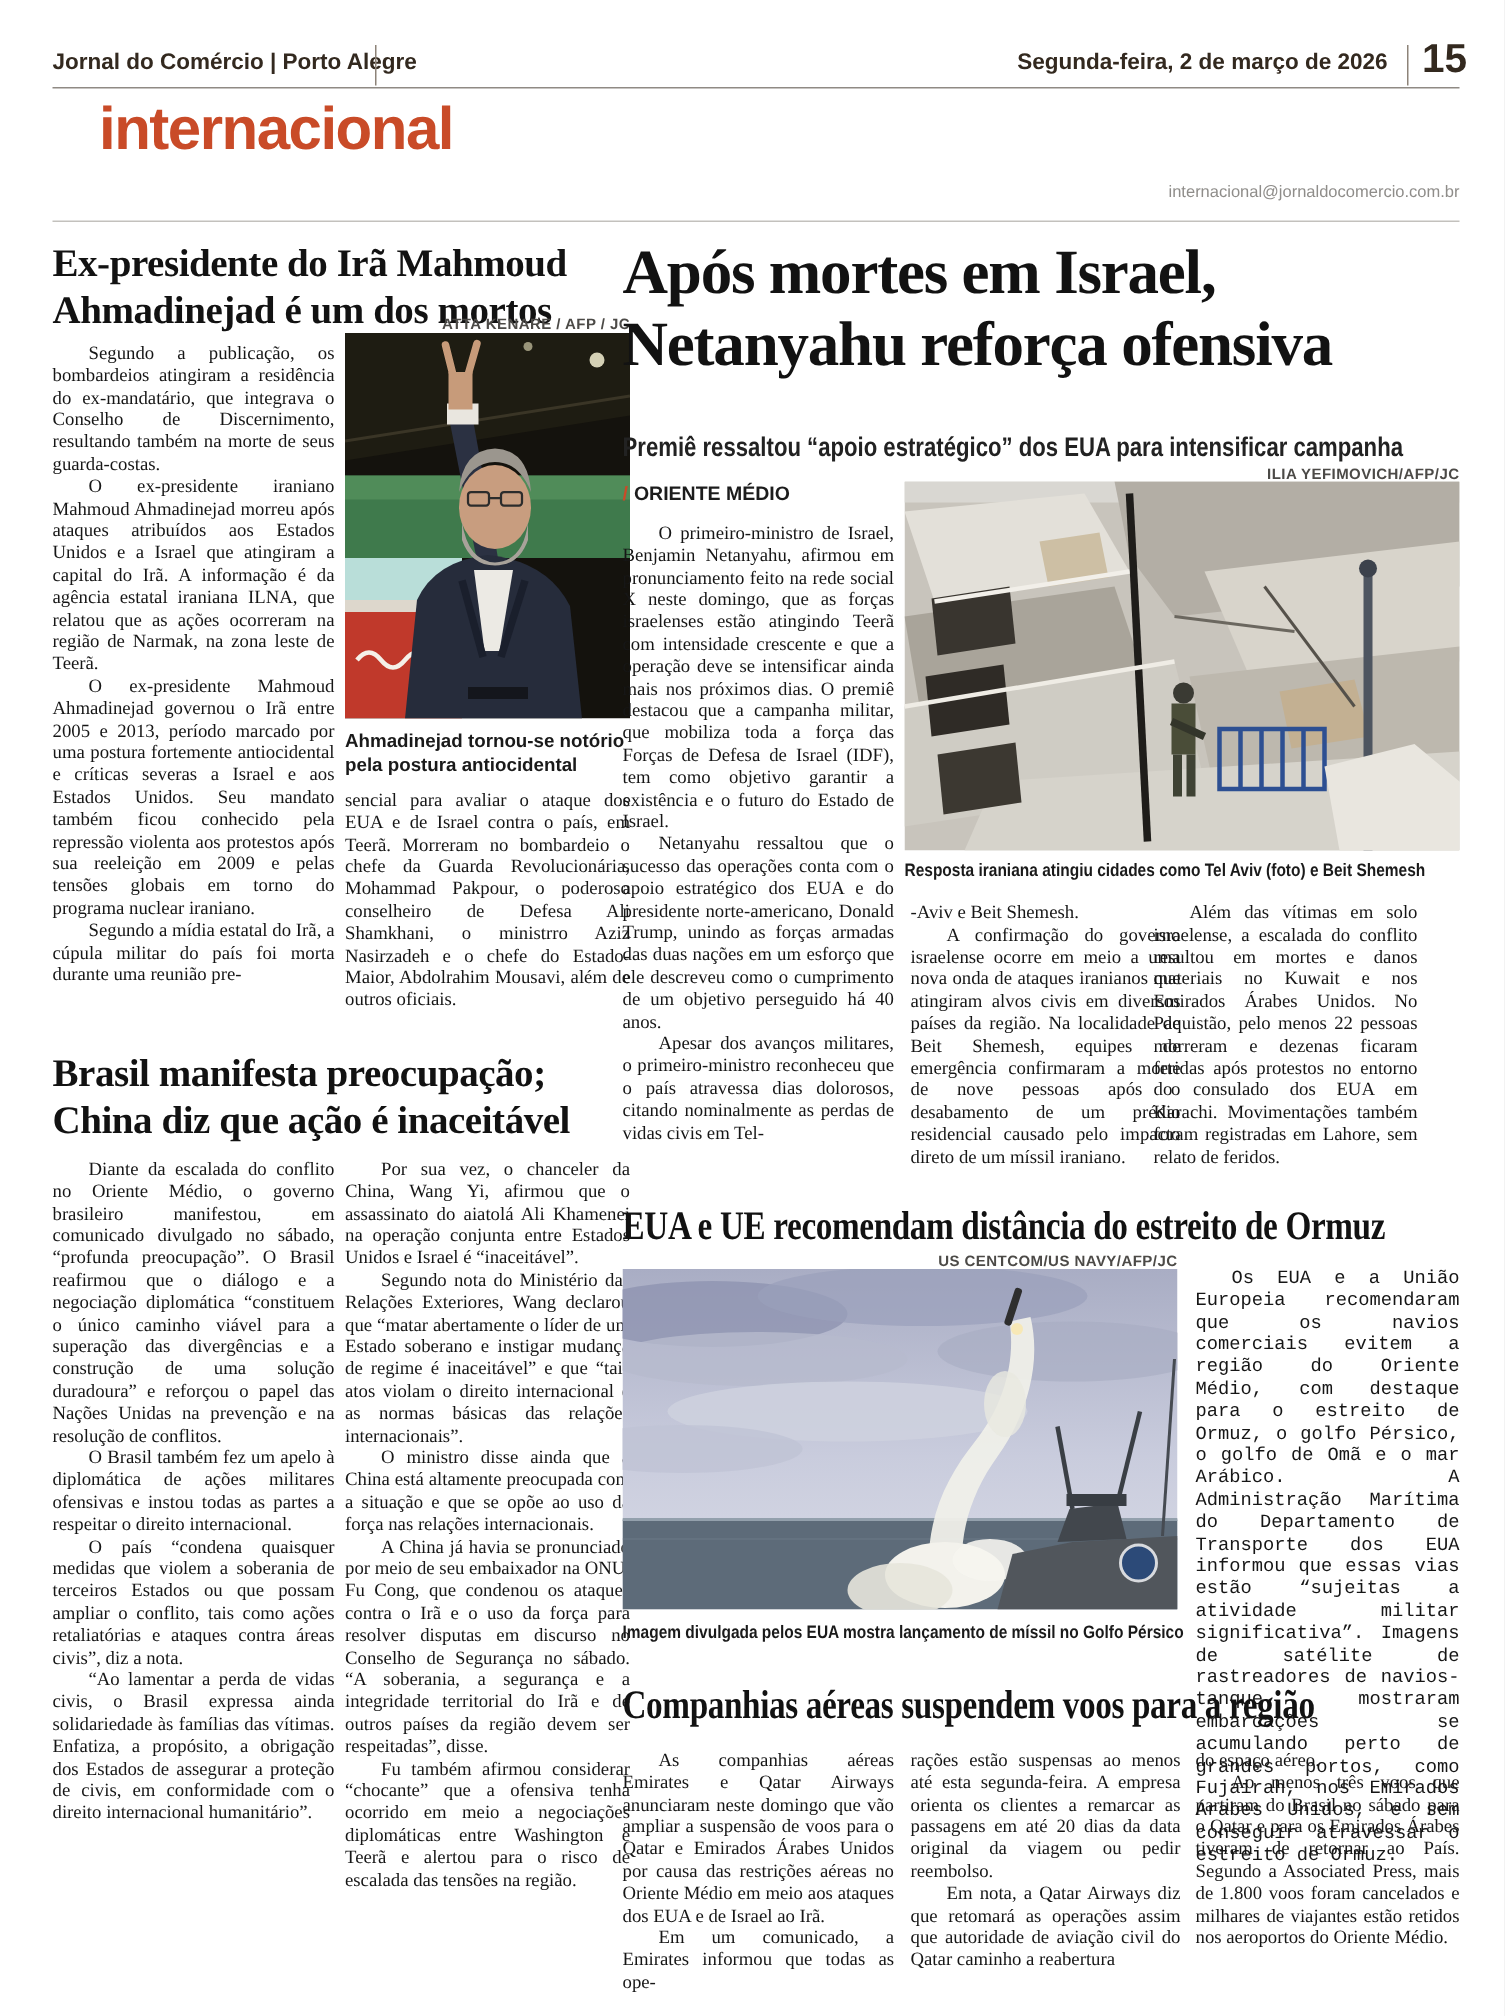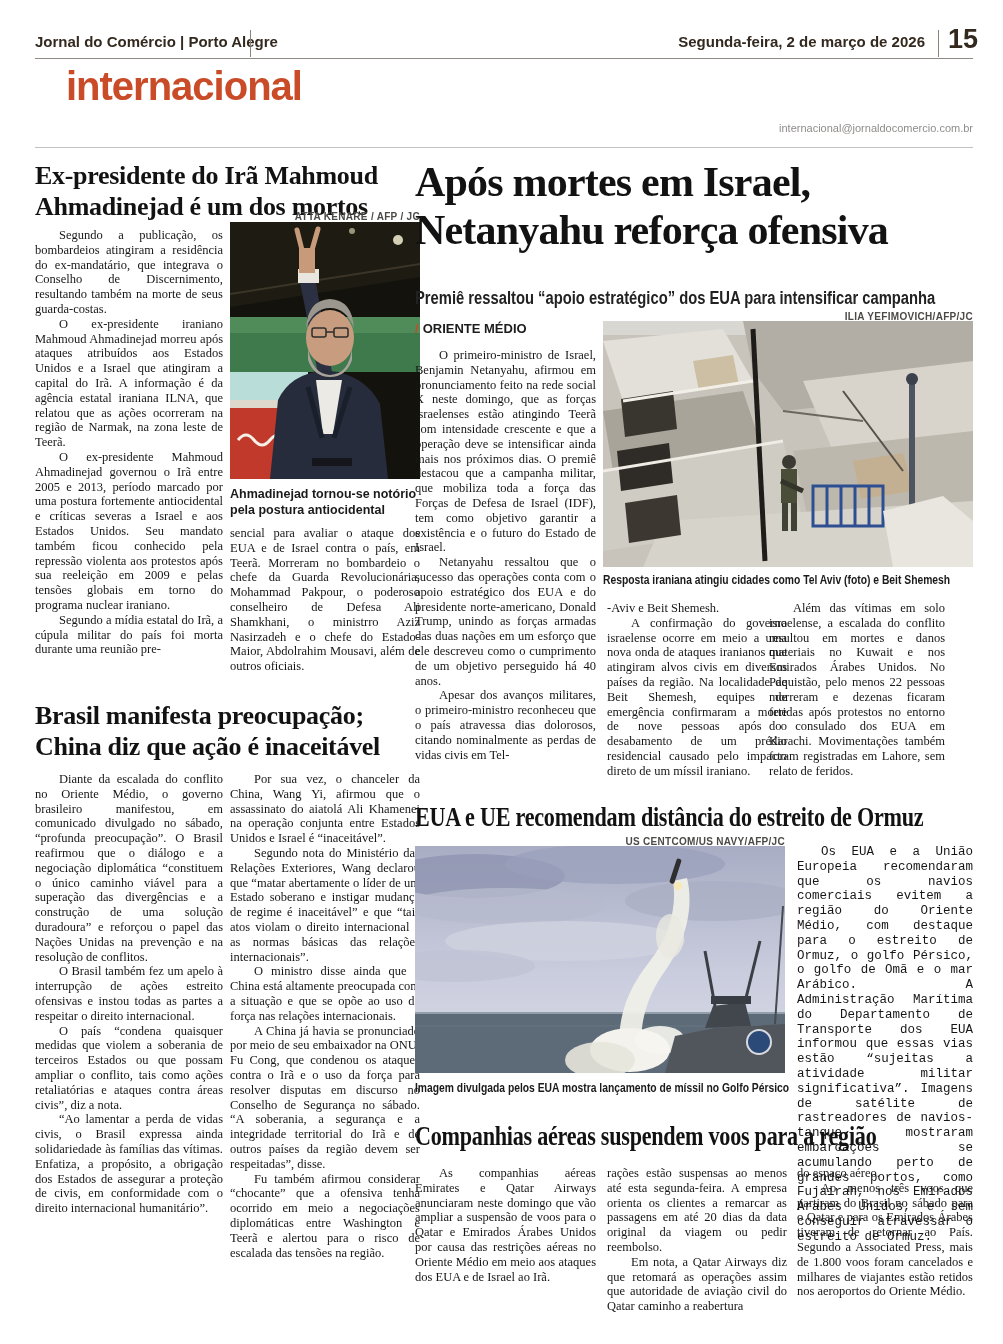--- a/index.html
+++ b/index.html
@@ -99,21 +99,21 @@
       <p>O ex-presidente Mahmoud Ahmadinejad governou o Irã entre 2005 e 2013, período marcado por uma postura fortemente antiocidental e críticas severas a Israel e aos Estados Unidos. Seu mandato também ficou conhecido pela repressão violenta aos protestos após sua reeleição em 2009 e pelas tensões globais em torno do programa nuclear iraniano.</p>
       <p>Segundo a mídia estatal do Irã, a cúpula militar do país foi morta durante uma reunião pre-</p>
     </div>
   <div class="abs body-col" style="left:230px;top:526px;width:190px;">
       <p class="flush">sencial para avaliar o ataque dos EUA e de Israel contra o país, em Teerã. Morreram no bombardeio o chefe da Guarda Revolucionária, Mohammad Pakpour, o poderoso conselheiro de Defesa Ali Shamkhani, o ministrro Aziz Nasirzadeh e o chefe do Estado-Maior, Abdolrahim Mousavi, além de outros oficiais.</p>
     </div>
 
   <h2 class="abs hl hl-small" style="left:35px;top:700px;width:392px;margin:0;">Brasil manifesta preocupação; China diz que ação é inaceitável</h2>
   <div class="abs body-col" style="left:35px;top:772px;width:188px;">
       <p>Diante da escalada do conflito no Oriente Médio, o governo brasileiro manifestou, em comunicado divulgado no sábado, “profunda preocupação”. O Brasil reafirmou que o diálogo e a negociação diplomática “constituem o único caminho viável para a superação das divergências e a construção de uma solução duradoura” e reforçou o papel das Nações Unidas na prevenção e na resolução de conflitos.</p>
-      <p>O Brasil também fez um apelo à interrupção de ações estreito ofensivas e instou todas as partes a respeitar o direito internacional.</p>
+      <p>O Brasil também fez um apelo à diplomática de ações militares ofensivas e instou todas as partes a respeitar o direito internacional.</p>
       <p>O país “condena quaisquer medidas que violem a soberania de terceiros Estados ou que possam ampliar o conflito, tais como ações retaliatórias e ataques contra áreas civis”, diz a nota.</p>
       <p>“Ao lamentar a perda de vidas civis, o Brasil expressa ainda solidariedade às famílias das vítimas. Enfatiza, a propósito, a obrigação dos Estados de assegurar a proteção de civis, em conformidade com o direito internacional humanitário”.</p>
     </div>
   <div class="abs body-col" style="left:230px;top:772px;width:190px;">
       <p>Por sua vez, o chanceler da China, Wang Yi, afirmou que o assassinato do aiatolá Ali Khamenei na operação conjunta entre Estados Unidos e Israel é “inaceitável”.</p>
       <p>Segundo nota do Ministério das Relações Exteriores, Wang declarou que “matar abertamente o líder de um Estado soberano e instigar mudança de regime é inaceitável” e que “tais atos violam o direito internacional e as normas básicas das relações internacionais”.</p>
       <p>O ministro disse ainda que a China está altamente preocupada com a situação e que se opõe ao uso da força nas relações internacionais.</p>
       <p>A China já havia se pronunciado por meio de seu embaixador na ONU, Fu Cong, que condenou os ataques contra o Irã e o uso da força para resolver disputas em discurso no Conselho de Segurança no sábado. “A soberania, a segurança e a integridade territorial do Irã e de outros países da região devem ser respeitadas”, disse.</p>
       <p>Fu também afirmou considerar “chocante” que a ofensiva tenha ocorrido em meio a negociações diplomáticas entre Washington e Teerã e alertou para o risco de escalada das tensões na região.</p>
     </div>
@@ -218,20 +218,21 @@
     </svg>
   </div>
   <div class="abs caption cap-squeeze" style="left:415px;top:1080px;width:372px;">Imagem divulgada pelos EUA mostra lançamento de míssil no Golfo Pérsico</div>
   <div class="abs body-col" style="left:797px;top:845px;width:176px;font-family:Liberation Mono, monospace;">
       <p>Os EUA e a União Europeia recomendaram que os navios comerciais evitem a região do Oriente Médio, com destaque para o estreito de Ormuz, o golfo Pérsico, o golfo de Omã e o mar Arábico. A Administração Marítima do Departamento de Transporte dos EUA informou que essas vias estão “sujeitas a atividade militar significativa”. Imagens de satélite de rastreadores de navios-tanque mostraram embarcações se acumulando perto de grandes portos, como Fujairah, nos Emirados Árabes Unidos, e sem conseguir atravessar o estreito de Ormuz.</p>
     </div>
 
   <h2 class="abs hl hl-wide" style="left:415px;top:1121px;margin:0;">Companhias aéreas suspendem voos para a região</h2>
   <div class="abs body-col" style="left:415px;top:1166px;width:181px;">
       <p>As companhias aéreas Emirates e Qatar Airways anunciaram neste domingo que vão ampliar a suspensão de voos para o Qatar e Emirados Árabes Unidos por causa das restrições aéreas no Oriente Médio em meio aos ataques dos EUA e de Israel ao Irã.</p>
+      <p>Em um comunicado, a Emirates informou que todas as ope-</p>
     </div>
   <div class="abs body-col" style="left:607px;top:1166px;width:180px;">
       <p class="flush">rações estão suspensas ao menos até esta segunda-feira. A empresa orienta os clientes a remarcar as passagens em até 20 dias da data original da viagem ou pedir reembolso.</p>
       <p>Em nota, a Qatar Airways diz que retomará as operações assim que autoridade de aviação civil do Qatar caminho a reabertura</p>
     </div>
   <div class="abs body-col" style="left:797px;top:1166px;width:176px;">
       <p class="flush">do espaço aéreo.</p>
       <p>Ao menos três voos que partiram do Brasil no sábado para o Qatar e para os Emirados Árabes tiveram de retornar ao País. Segundo a Associated Press, mais de 1.800 voos foram cancelados e milhares de viajantes estão retidos nos aeroportos do Oriente Médio.</p>
     </div>
 

